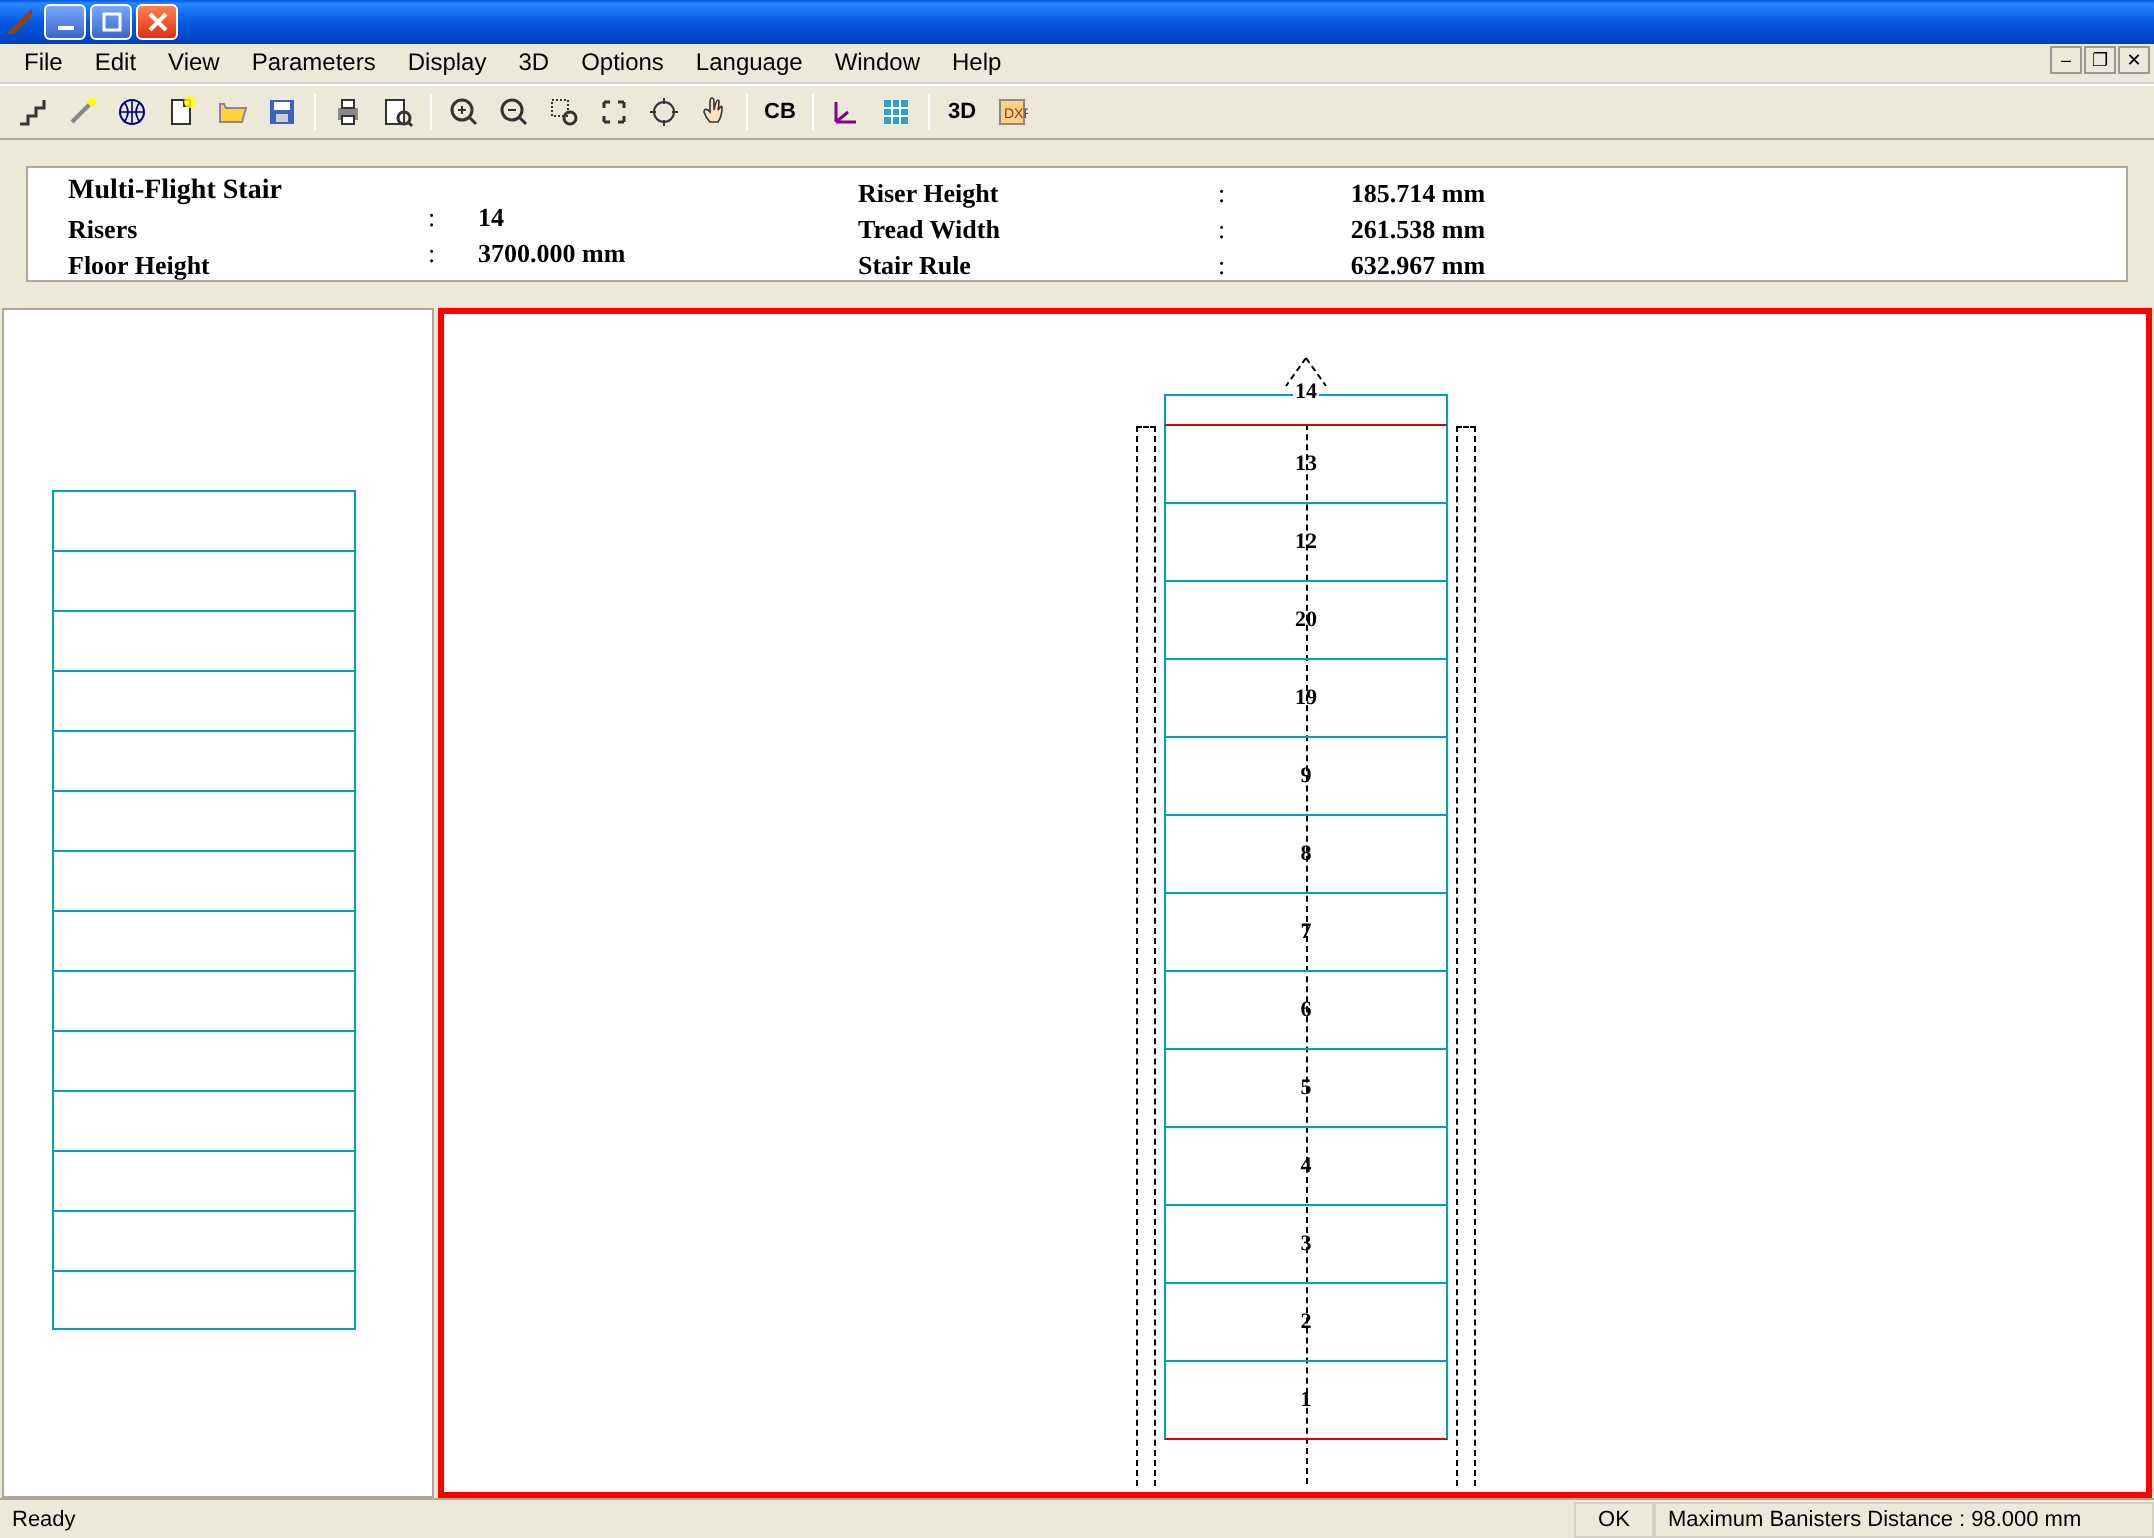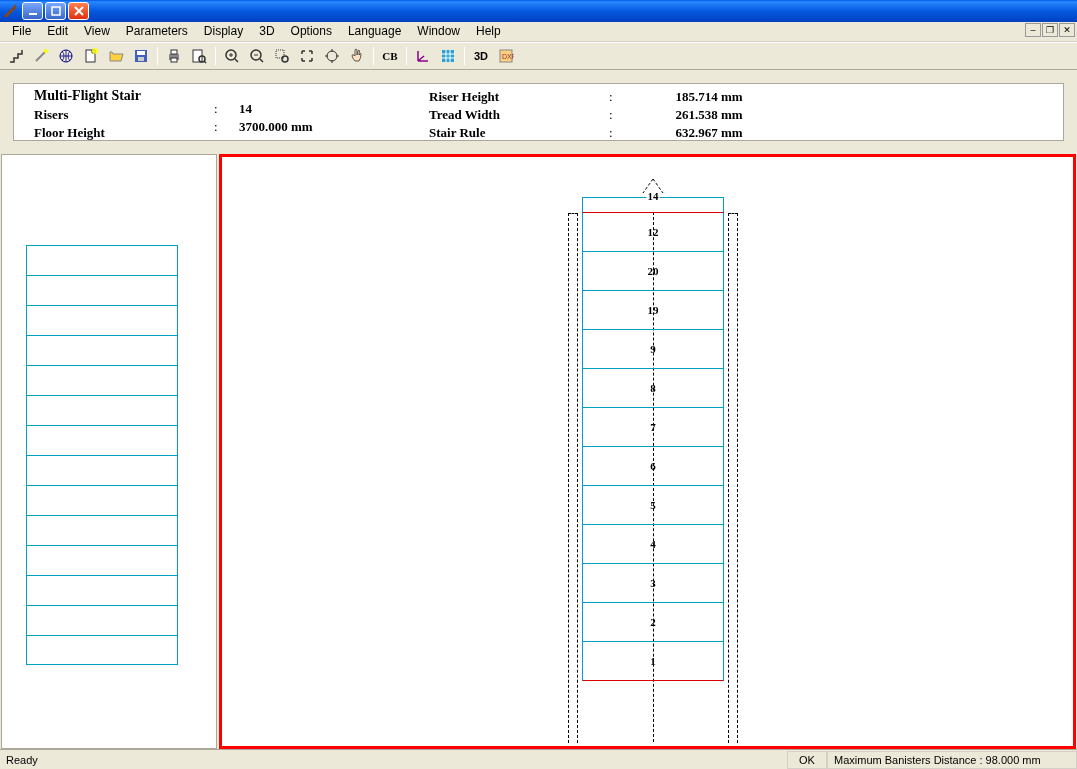--- a/index.html
+++ b/index.html
@@ -13,21 +13,21 @@
 .titlebar-btn.close { background: linear-gradient(to bottom, #ff8050, #e03010); }
 .titlebar-btn svg { width: 10px; height: 10px; }
 .menubar { height: 20px; background: #ece9d8; display: flex; align-items: flex-start; padding: 0 4px; border-bottom: 1px solid #d4d0c8; position: relative; }
 .menubar-item { padding: 2px 8px; cursor: pointer; font-size: 12px; }
 .mdi-controls { position: absolute; right: 2px; top: 1px; display: flex; gap: 1px; }
 .mdi-btn { width: 16px; height: 14px; border: 1px solid #999; background: #ece9d8; display: flex; align-items: center; justify-content: center; cursor: pointer; font-size: 9px; }
 .toolbar { height: 28px; background: #ece9d8; border-top: 1px solid #fff; border-bottom: 1px solid #aca899; display: flex; align-items: center; padding: 0 4px; gap: 1px; }
 .tb-btn { width: 24px; height: 22px; display: flex; align-items: center; justify-content: center; cursor: pointer; border: 1px solid transparent; }
 .tb-sep { width: 1px; height: 18px; background: #aca899; margin: 0 3px; border-right: 1px solid #fff; }
 .tb-3d { font-weight: bold; font-size: 11px; color: #000; }
-.tb-cb { font-weight: bold; font-size: 11px; color: #000; font-family: Liberation Serif, serif; }
+.tb-cb { font-weight: bold; font-size: 11px; color: #000; }
 .info-panel { height: 58px; background: #fff; border: 1px solid #aca899; margin: 13px; padding: 4px 20px; display: flex; font-family: 'Times New Roman', serif; font-size: 13px; }
 .info-col { display: flex; flex-direction: column; }
 .info-col.c1 { width: 180px; }
 .info-col.c2 { width: 25px; }
 .info-col.c3 { width: 190px; }
 .info-col.c4 { width: 180px; }
 .info-col.c5 { width: 25px; }
 .info-col.c6 { width: 150px; align-items: center; }
 .info-title { font-weight: bold; font-size: 14px; margin-bottom: 2px; }
 .info-label { font-weight: bold; line-height: 18px; }
@@ -279,20 +279,23 @@
             <path d="M15 2 L5 16 M15 2 L25 16" stroke="#000" stroke-width="1" stroke-dasharray="3 2" fill="none"></path>
           </svg>
       </div>
       <div class="rail-left"></div>
       <div class="rail-right"></div>
       <div class="center-line"></div>
       <div class="top-step">
         <div class="step-num-top">14</div>
       </div>
       <div class="step-row">
+          <span>13</span>
+        </div>
+      <div class="step-row">
           <span>12</span>
         </div>
       <div class="step-row">
           <span>20</span>
         </div>
       <div class="step-row">
           <span>19</span>
         </div>
       <div class="step-row">
           <span>9</span>

